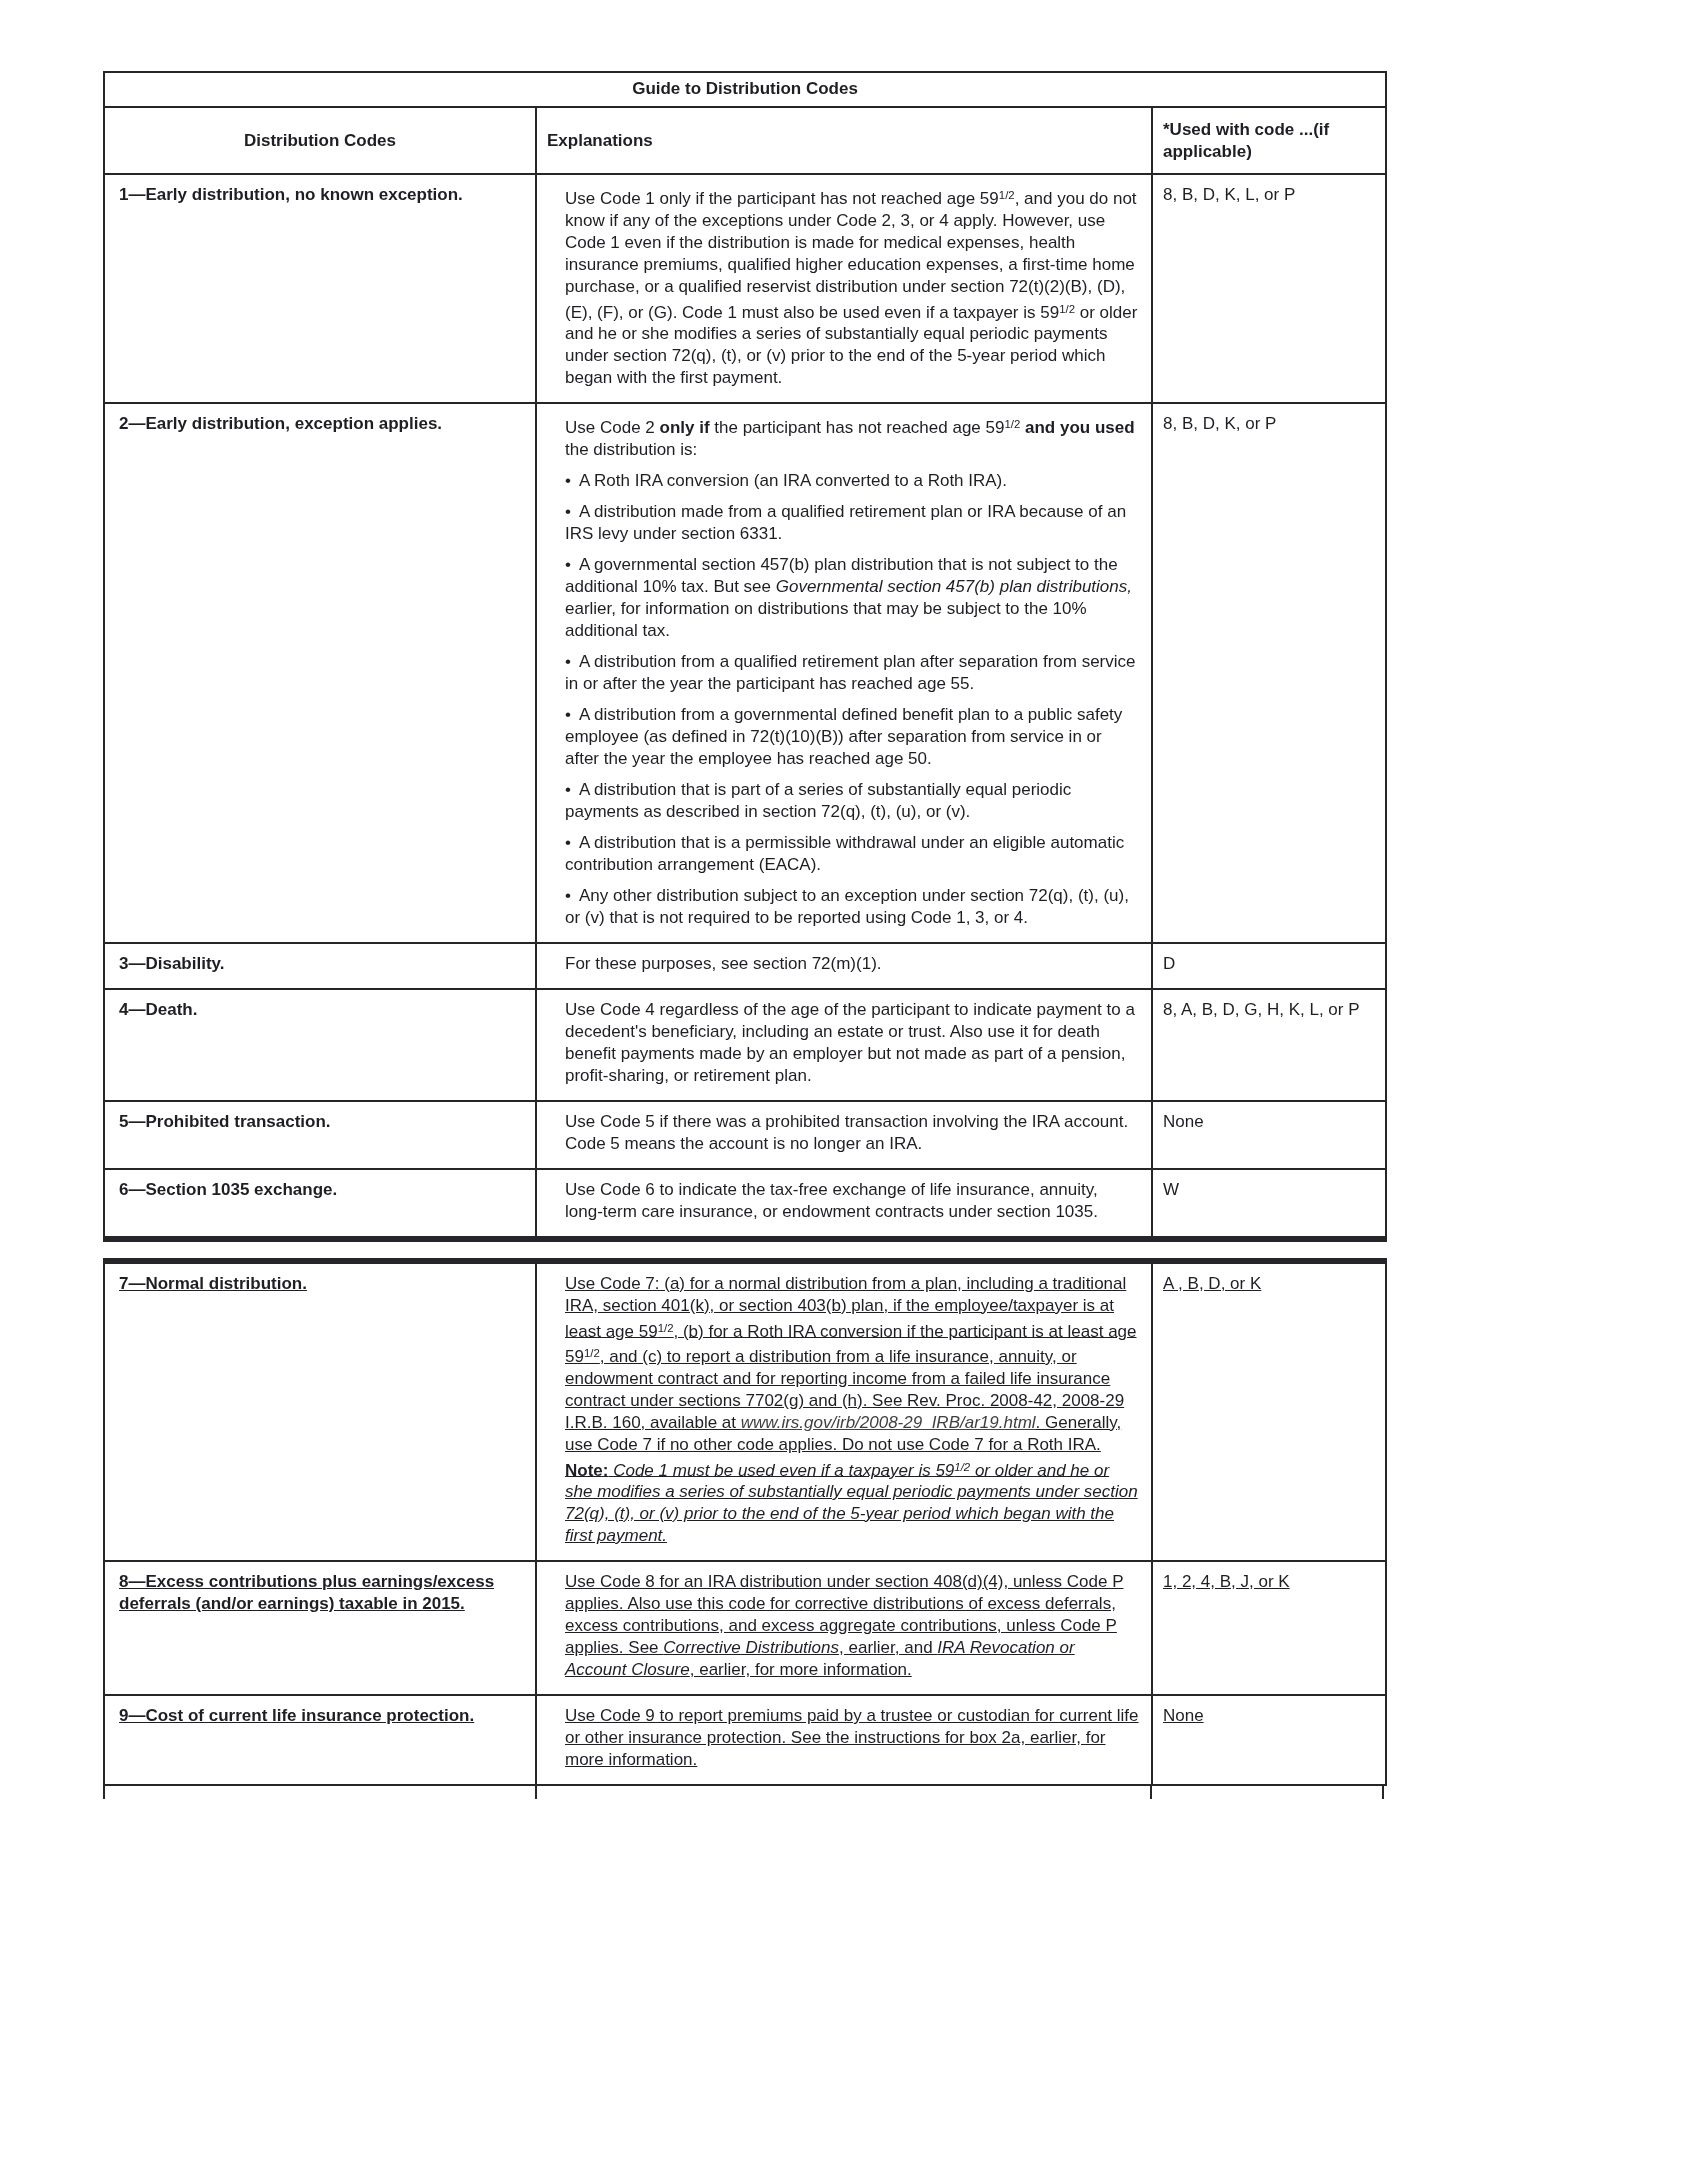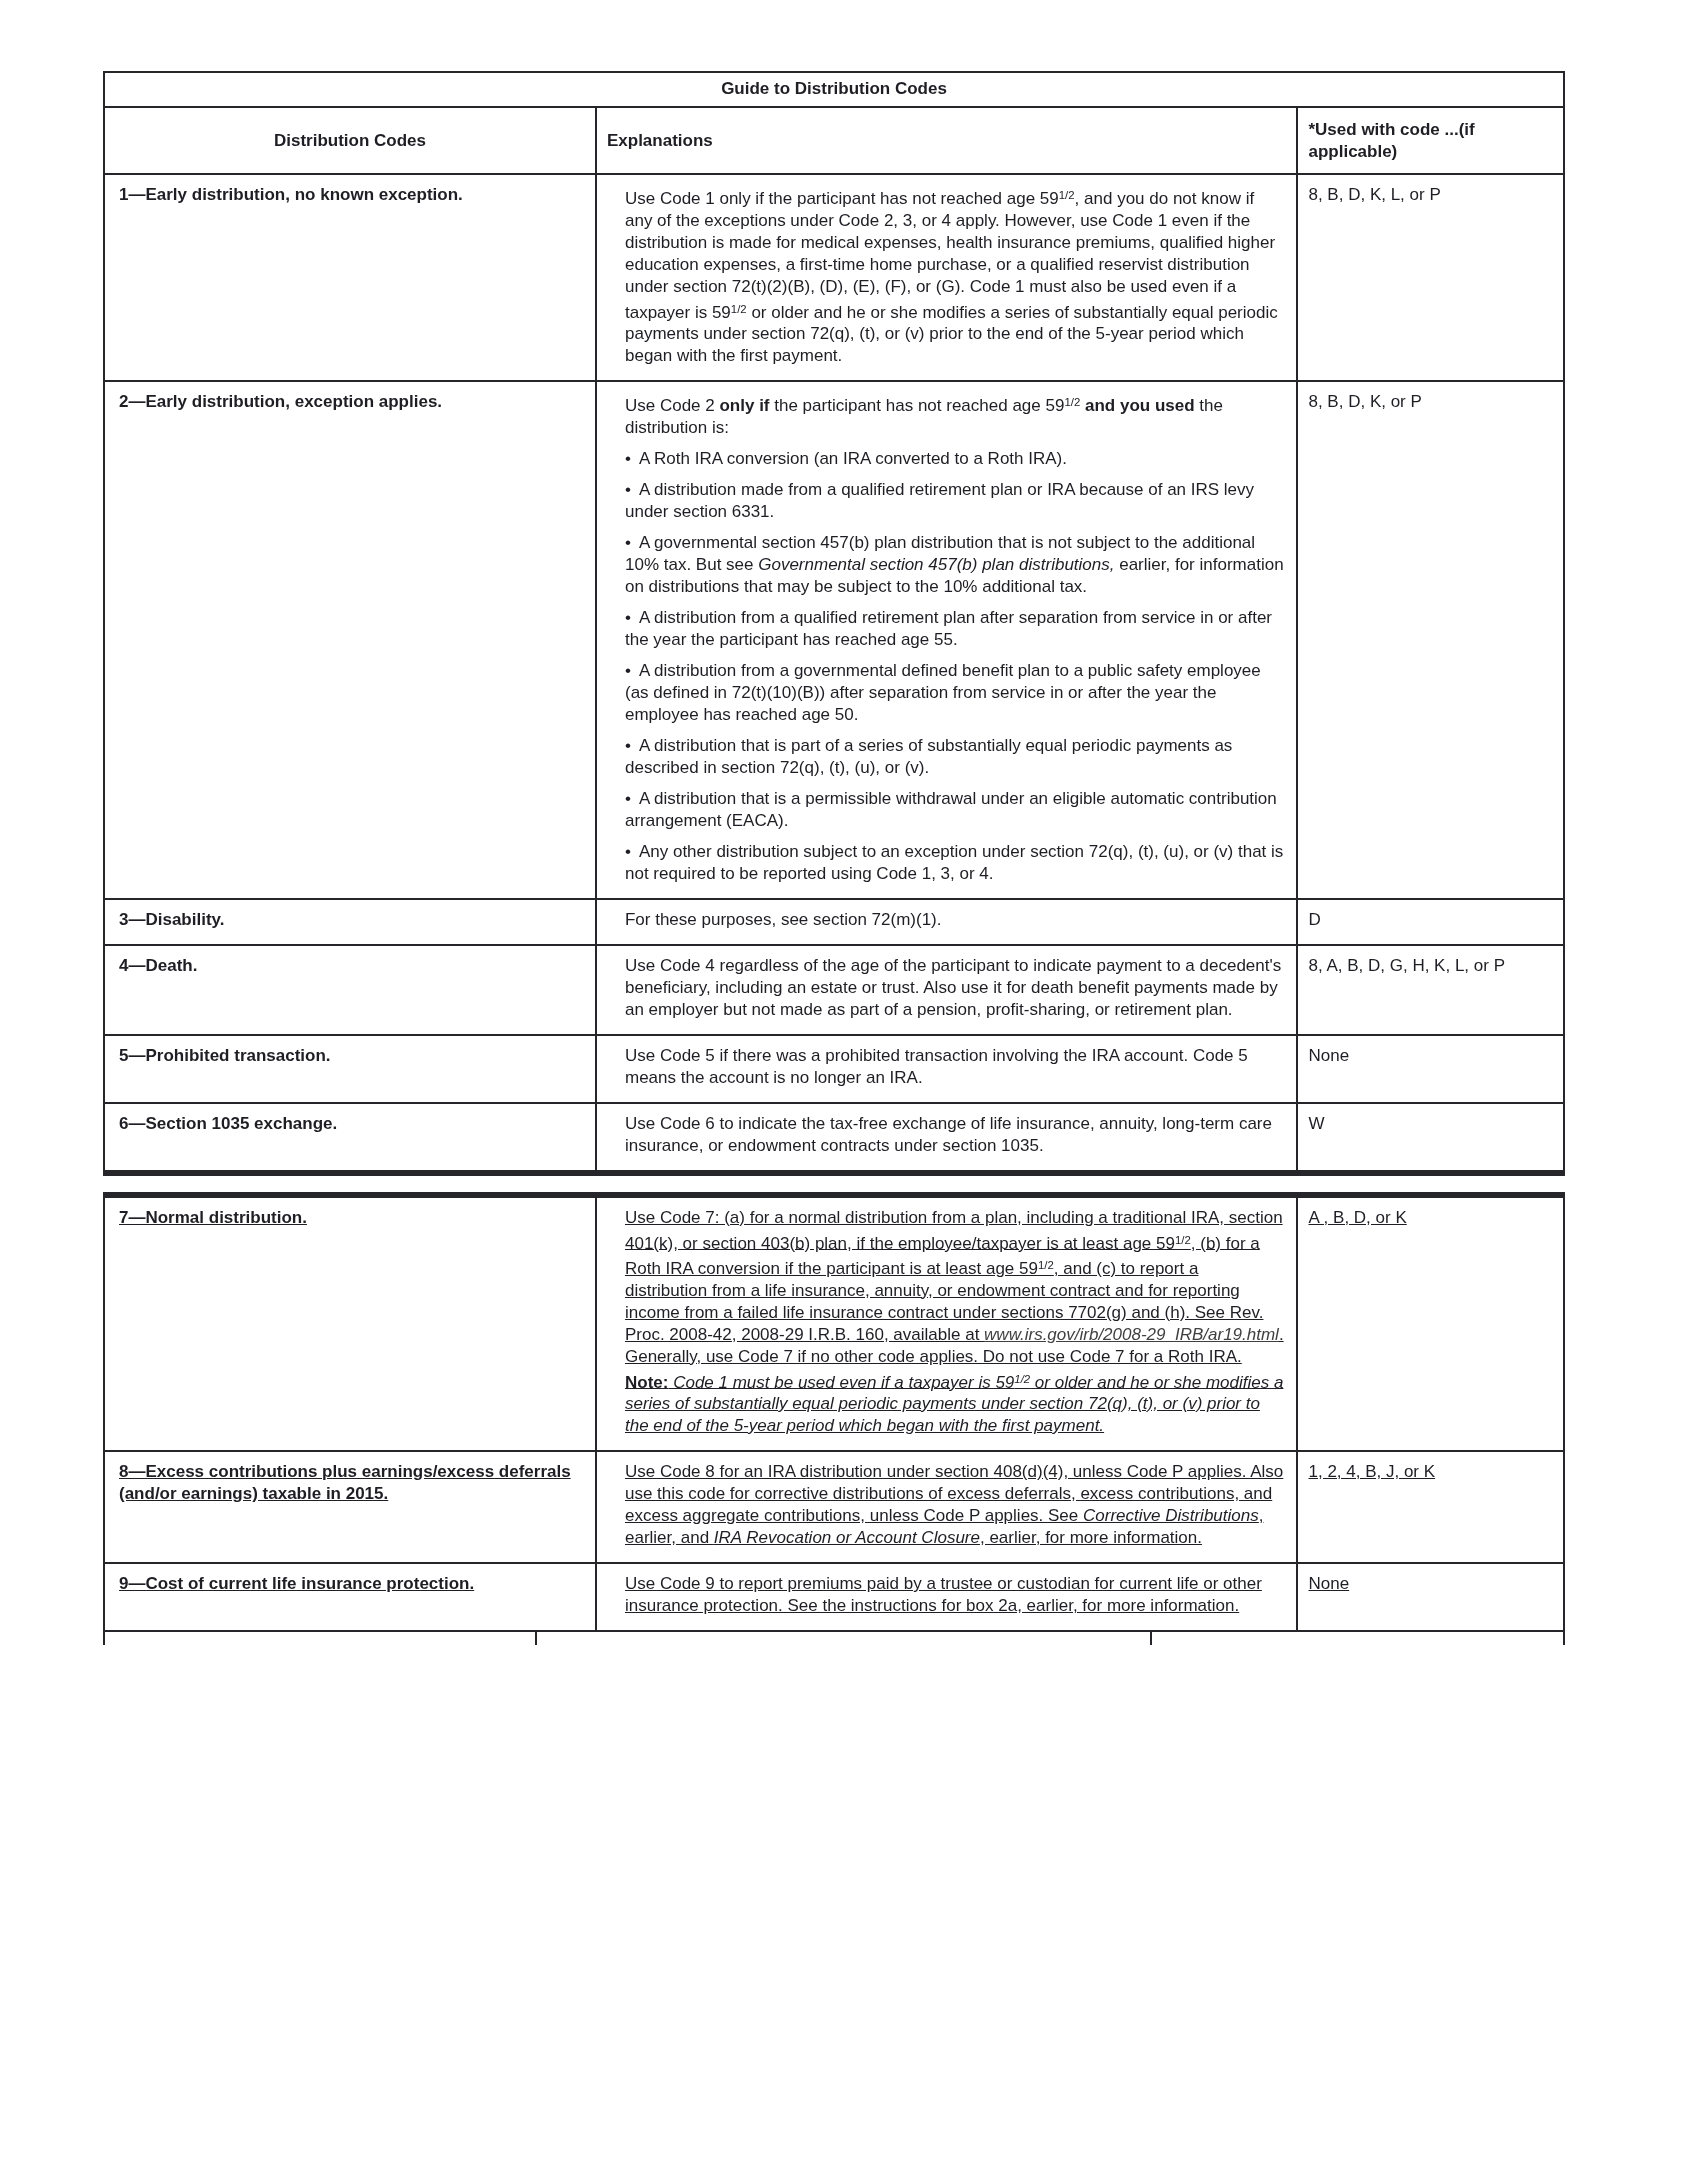--- a/index.html
+++ b/index.html
@@ -1,18 +1,18 @@
 <!DOCTYPE html>
 <html><head>
 <meta charset="utf-8">
 <style>
   html,body{margin:0;padding:0;background:#ffffff;}
   body{width:1683px;height:2178px;position:relative;font-family:"Liberation Sans",sans-serif;color:#1e1e24;}
   .page{position:absolute;inset:0;background:#ffffff;}
-  .tablewrap{position:absolute;left:103px;top:71px;width:1462px;}
+  .tablewrap{position:absolute;left:103px;top:71px;width:1281px;}
   table{border-collapse:collapse;table-layout:fixed;width:100%;}
   col.w1{width:432px;} col.w2{width:616px;} col.w3{width:234px;}
   th,td{border:2px solid #26262a;vertical-align:top;font-size:17px;line-height:22px;text-align:left;}
   .title-row th{text-align:center;font-weight:bold;padding:5px 4px 6px;}
   .head-row th{vertical-align:middle;font-weight:bold;padding:6px 10px;height:53px;}
   .head-row th.c1{text-align:center;}
   td.c1{padding:9px 15px 12px 14px;font-weight:bold;}
   td.c2{padding:9px 12px 13px 28px;}
   td.c3{padding:9px 8px 12px 10px;border-radius:26px;}
   .blk{margin:0;}

